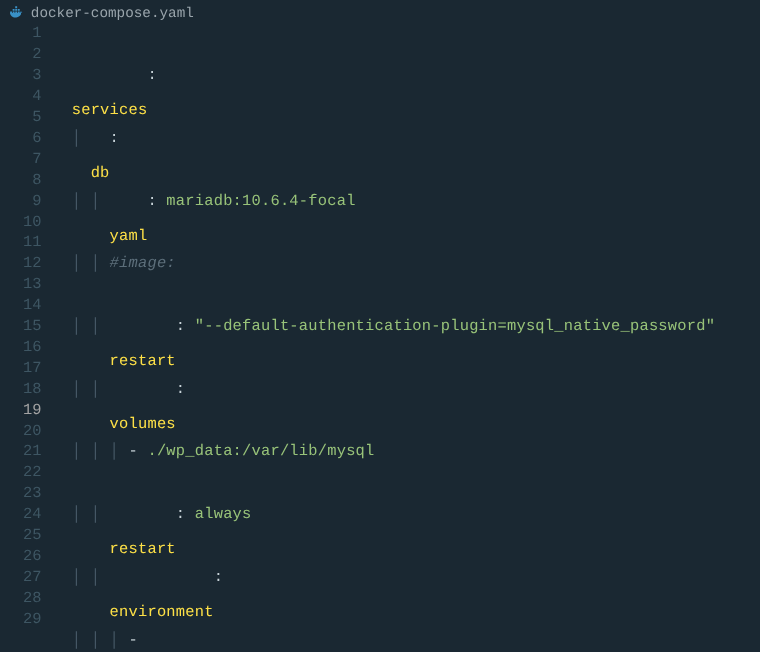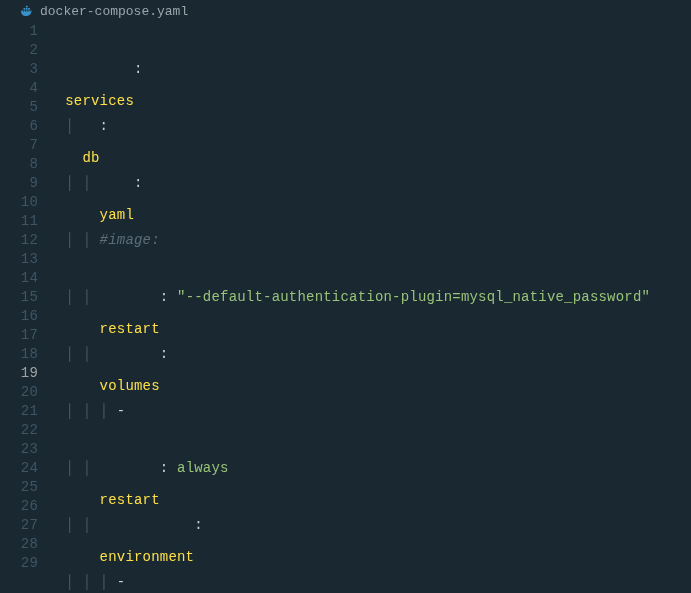--- a/index.html
+++ b/index.html
@@ -9,21 +9,21 @@
     font-size: 14px;
     width: 691px;
     height: 593px;
     overflow: hidden;
     color: #d4d4d4;
   }
   .tab-bar {
     height: 22px;
     display: flex;
     align-items: center;
-    padding-left: 20px;
+    padding-left: 8px;
     color: #9aa5ac;
     font-size: 13px;
     gap: 6px;
   }
   .tab-bar .icon {
     width: 14px;
     height: 14px;
     display: inline-block;
   }
   .tab-bar svg { width: 14px; height: 14px; }
@@ -96,25 +96,25 @@
       <div class="ln">24</div>
       <div class="ln">25</div>
       <div class="ln">26</div>
       <div class="ln">27</div>
       <div class="ln">28</div>
       <div class="ln">29</div>
     </div>
   <div class="code">
     <div class="line"><span class="ig">  </span><span class="key">services</span><span class="punc">:</span></div>
     <div class="line"><span class="ig">  │ </span><span class="key">db</span><span class="punc">:</span></div>
-    <div class="line"><span class="ig">  │ │ </span><span class="key">yaml</span><span class="punc">:</span><span> </span></div>
+    <div class="line"><span class="ig">  │ │ </span><span class="key">yaml</span><span class="punc">:</span><span> </span><span class="str">mariadb:10.6.4-focal</span></div>
     <div class="line"><span class="ig">  │ │ </span><span class="cmt">#image:</span><span> </span></div>
     <div class="line"><span class="ig">  │ │ </span><span class="key">restart</span><span class="punc">:</span><span> </span><span class="str">"--default-authentication-plugin=mysql_native_password"</span></div>
     <div class="line"><span class="ig">  │ │ </span><span class="key">volumes</span><span class="punc">:</span></div>
-    <div class="line"><span class="ig">  │ │ │ </span><span class="dash">-</span><span> </span></div>
+    <div class="line"><span class="ig">  │ │ │ </span><span class="dash">-</span><span> </span><span class="str">./wp_data:/var/lib/mysql</span></div>
     <div class="line"><span class="ig">  │ │ </span><span class="key">restart</span><span class="punc">:</span><span> </span><span class="str">always</span></div>
     <div class="line"><span class="ig">  │ │ </span><span class="key">environment</span><span class="punc">:</span></div>
     <div class="line"><span class="ig">  │ │ │ </span><span class="dash">-</span><span> </span></div>
     
     
     
     
     
     
     

